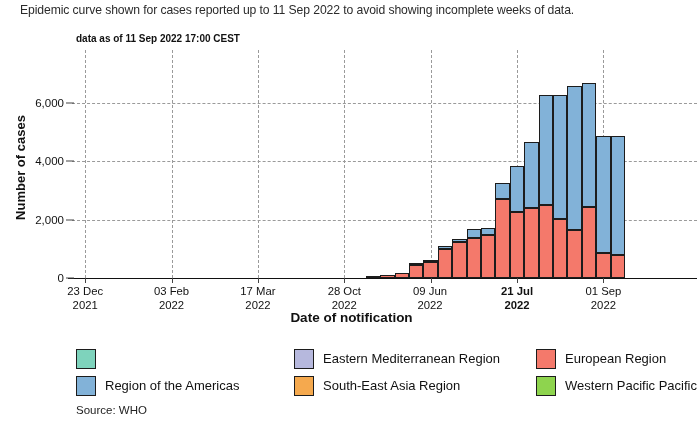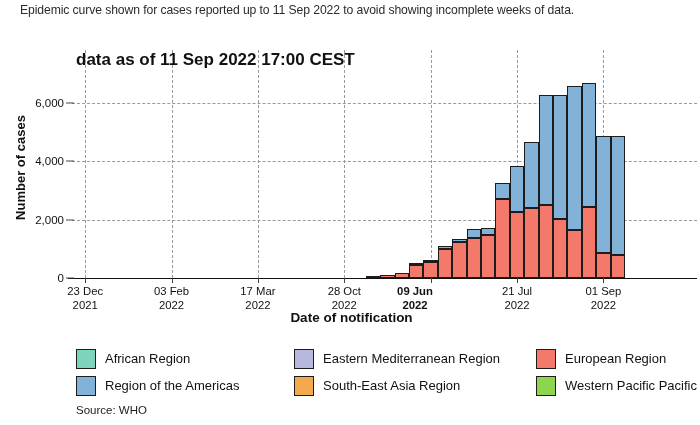--- a/index.html
+++ b/index.html
@@ -20,22 +20,22 @@
     left: 20px;
     top: 3px;
     font-size: 12.2px;
     color: #2b2b2b;
     letter-spacing: -0.1px;
     white-space: nowrap;
   }
   #subtitle {
     position: absolute;
     left: 76px;
-    top: 50px;
-    font-size: 17px;
+    top: 33px;
+    font-size: 10px;
     font-weight: bold;
     color: #111;
     white-space: nowrap;
   }
   
   #plot {
     position: absolute;
     left: 78px;
     top: 56px;
     width: 547px;
@@ -318,43 +318,42 @@
       <div class="xtick-label" style="left: 179.934px;">
         <div>17 Mar</div>
         <div>2022</div>
       </div>
       <div class="xtick-mark" style="left: 266.303px;"></div>
       <div class="xtick-label" style="left: 266.303px;">
         <div>28 Oct</div>
         <div>2022</div>
       </div>
       <div class="xtick-mark" style="left: 352.671px;"></div>
-      <div class="xtick-label" style="left: 337px; font-weight: bold;">
+      <div class="xtick-label" style="left: 352px;">
         <div>09 Jun</div>
         <div>2022</div>
       </div>
       <div class="xtick-mark" style="left: 439.039px;"></div>
-      <div class="xtick-label" style="left: 439.039px;">
+      <div class="xtick-label" style="left: 439.039px; font-weight: bold;">
         <div>21 Jul</div>
         <div>2022</div>
       </div>
       <div class="xtick-mark" style="left: 525.408px;"></div>
       <div class="xtick-label" style="left: 525.408px;">
         <div>01 Sep</div>
         <div>2022</div>
       </div>
     </div>
 </div>
 
 <div id="xlabel">Date of notification</div>
 
 <div id="legend">
     <div class="legend-item">
       <div class="legend-swatch" style="background: rgb(126, 211, 188);"></div>
-      <span class="legend-label">African Region</span>
     </div>
     <div class="legend-item">
       <div class="legend-swatch" style="background: rgb(182, 184, 221);"></div>
       <span class="legend-label">Eastern Mediterranean Region</span>
     </div>
     <div class="legend-item">
       <div class="legend-swatch" style="background: rgb(244, 121, 107);"></div>
       <span class="legend-label">European Region</span>
     </div>
     <div class="legend-item">

